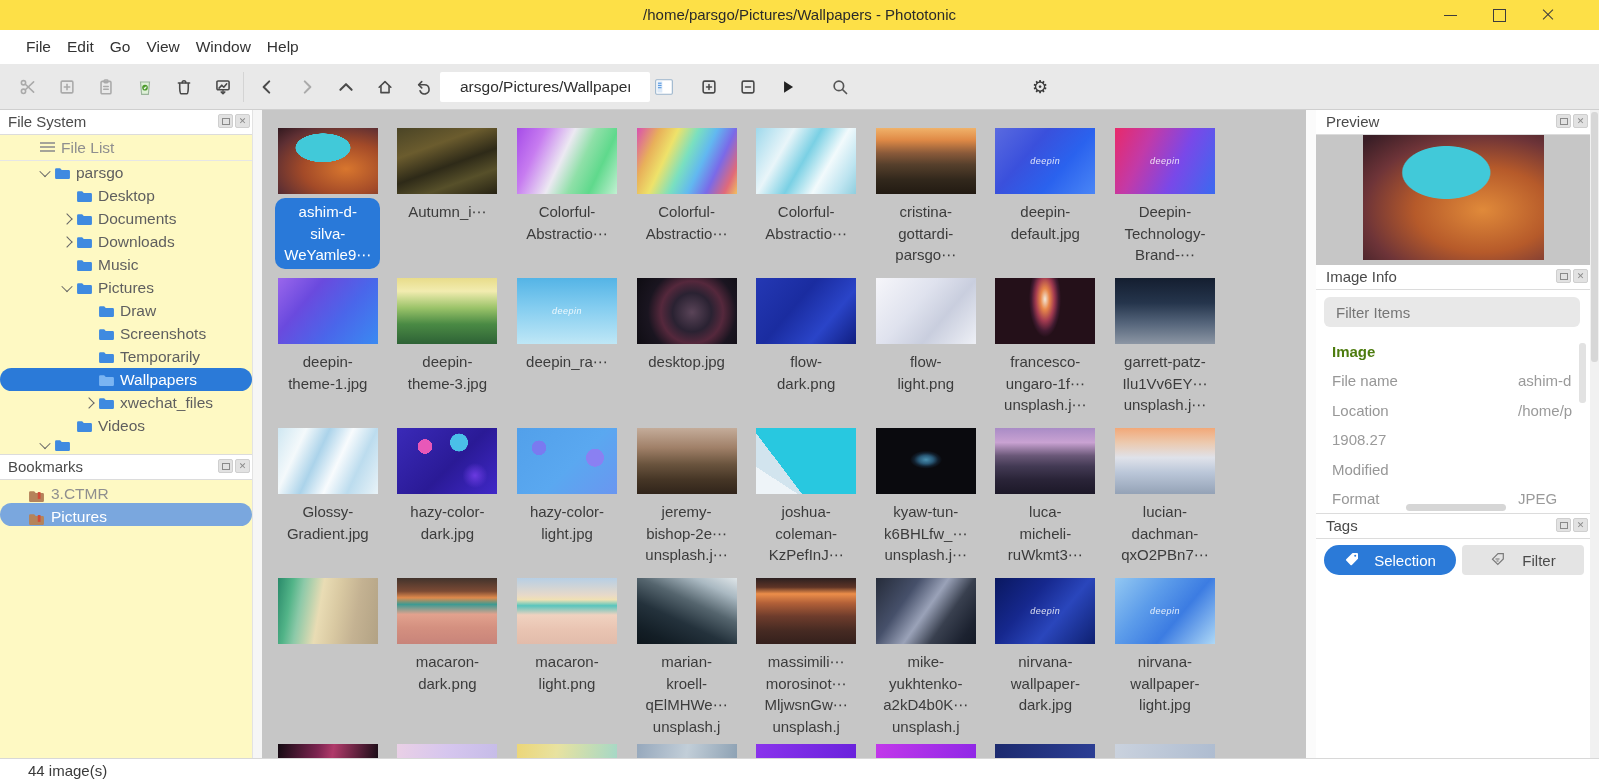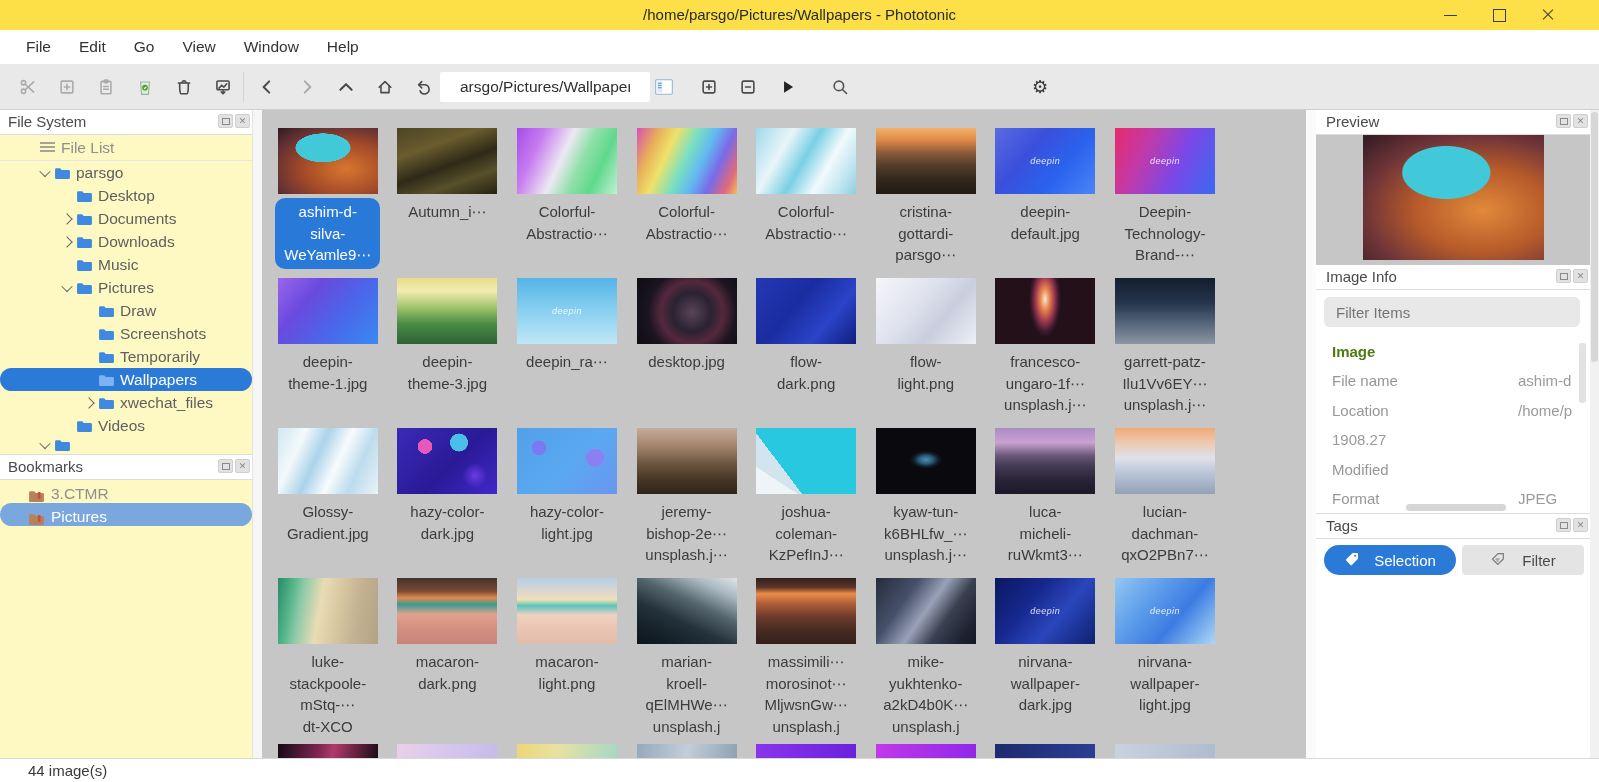--- a/index.html
+++ b/index.html
@@ -14,21 +14,21 @@
                 font-size:15px;color:#2a2a2a;}
   .winbtn{top:0;width:46px;height:30px;display:flex;align-items:center;justify-content:center;cursor:default;}
   #btn-min{left:1427px;} #btn-max{left:1476px;} #btn-close{left:1525px;}
   #btn-min span{display:block;width:13px;height:0;border-top:1.6px solid #3d3d3d;}
   #btn-max span{display:block;width:11px;height:11px;border:1.6px solid #3d3d3d;}
   #btn-close .x{position:relative;width:14px;height:14px;}
   #btn-close .x:before,#btn-close .x:after{content:"";position:absolute;left:0;top:6px;width:14px;height:0;border-top:1.6px solid #3d3d3d;}
   #btn-close .x:before{transform:rotate(45deg);} #btn-close .x:after{transform:rotate(-45deg);}
 
   
-  #menubar{left:0;top:30px;width:1599px;height:34px;background:#fff;display:flex;align-items:center;padding-left:18px;box-sizing:border-box;gap:12px;}
+  #menubar{left:0;top:30px;width:1599px;height:34px;background:#fff;display:flex;align-items:center;padding-left:18px;box-sizing:border-box;gap:0;}
   .menu-item{font-size:15.5px;color:#333;padding:0 8px;height:34px;line-height:34px;cursor:default;}
 
   
   #toolbar{left:0;top:64px;width:1599px;height:46px;background:#e9e9e9;border-bottom:1px solid #cfcfcf;box-sizing:border-box;}
   .tbtn{position:absolute;top:9px;width:28px;height:28px;display:flex;align-items:center;justify-content:center;}
   .tbtn svg{display:block;}
   .tb-sep{position:absolute;top:8px;width:1px;height:30px;background:#d4d4d4;}
   #address-field{position:absolute;left:440px;top:8px;width:210px;height:30px;background:#fff;border:none;
                  font-family:"Liberation Sans",sans-serif;font-size:15.5px;color:#2f2f2f;padding:0 20px;box-sizing:border-box;border-radius:2px;outline:none;}
 
@@ -639,26 +639,20 @@
         <div class="cell">
           <div class="thumb" style="background: linear-gradient(rgb(242, 168, 120) 0%, rgb(236, 201, 174) 22%, rgb(223, 226, 234) 45%, rgb(186, 198, 216) 68%, rgb(148, 162, 182) 100%);"></div>
           <div class="tlines">
             <div>lucian-</div>
             <div>dachman-</div>
             <div>qxO2PBn7⋯</div>
           </div>
         </div>
         <div class="cell">
           <div class="thumb" style="background: linear-gradient(100deg, rgb(42, 138, 106) 0%, rgb(82, 180, 136) 14%, rgb(140, 201, 168) 24%, rgb(233, 220, 180) 42%, rgb(217, 201, 162) 58%, rgb(196, 178, 146) 76%, rgb(178, 162, 132) 100%);"></div>
-          <div class="tlines">
-            <div>luke-</div>
-            <div>stackpoole-</div>
-            <div>mStq-⋯</div>
-            <div>dt-XCO</div>
-          </div>
         </div>
         <div class="cell">
           <div class="thumb" style="background: linear-gradient(rgb(65, 51, 44) 0%, rgb(124, 74, 52) 20%, rgb(224, 138, 76) 30%, rgb(61, 154, 146) 40%, rgb(226, 162, 142) 55%, rgb(212, 144, 128) 75%, rgb(200, 132, 122) 100%);"></div>
           <div class="tlines">
             <div>macaron-</div>
             <div>dark.png</div>
           </div>
         </div>
         <div class="cell">
           <div class="thumb" style="background: linear-gradient(rgb(183, 207, 229) 0%, rgb(231, 217, 201) 26%, rgb(240, 225, 180) 33%, rgb(88, 197, 189) 42%, rgb(240, 210, 192) 56%, rgb(233, 196, 178) 78%, rgb(226, 188, 171) 100%);"></div>

